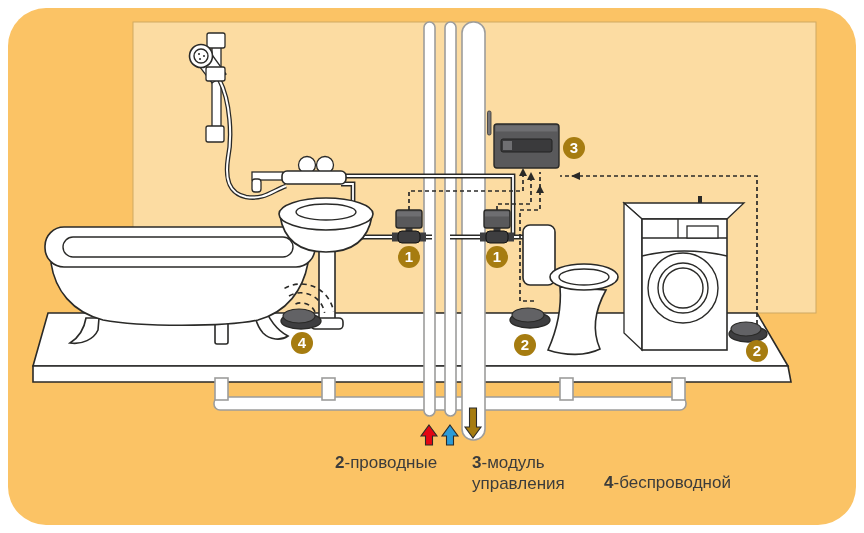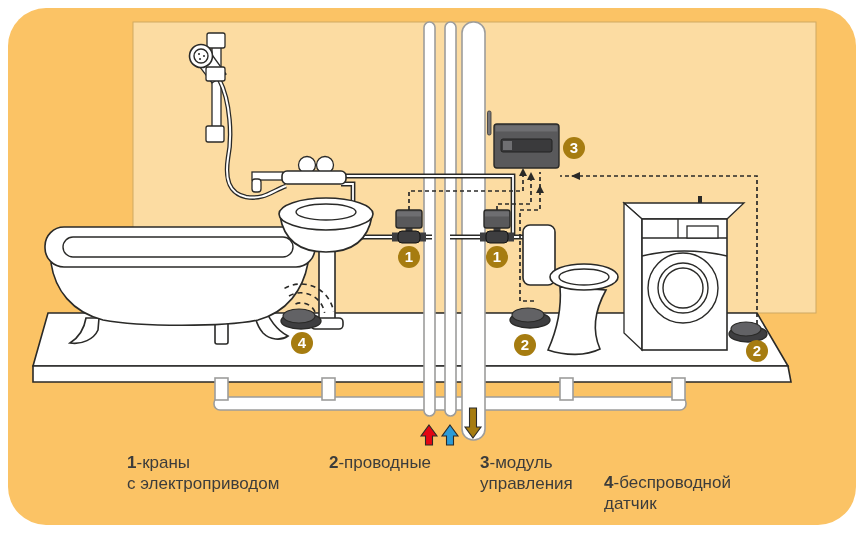--- a/index.html
+++ b/index.html
@@ -28,22 +28,22 @@
   .badge{fill:var(--gold);}
   .badge-num{font:700 15px "Liberation Sans",sans-serif;fill:#fff;text-anchor:middle;}
   .arcwave{fill:none;stroke:var(--outline);stroke-width:1.6;stroke-dasharray:5 4;}
   .red-a{fill:var(--red);stroke:var(--outline);stroke-width:1.1;}
   .blue-a{fill:var(--blue);stroke:var(--outline);stroke-width:1.1;}
   .gold-a{fill:var(--gold);stroke:var(--outline);stroke-width:1.1;}
   
   .legend-item{position:absolute;top:452px;color:var(--text);font-size:17px;line-height:21px;}
   .legend-item .l2{display:block;}
   .legend-item b{font-weight:700;}
-  #li1{left:127px;width:185px;} #li2{left:310px;width:140px;text-align:center;}
-  #li3{left:472px;width:130px;margin-left:8px;} #li4{left:604px;width:160px;margin-top:20px;}
+  #li1{left:127px;width:185px;} #li2{left:335px;width:140px;}
+  #li3{left:472px;width:130px;} #li4{left:604px;width:160px;margin-top:20px;}
 </style>
 </head>
 <body>
 
 <div class="stage">
 <svg width="864" height="533" viewBox="0 0 864 533">
 
   <rect class="bg" x="8" y="8" width="848" height="517" rx="38"></rect>
   <rect class="wallp" x="133" y="22" width="683" height="291"></rect>
 
@@ -203,28 +203,23 @@
     <text class="badge-num" x="525" y="350">2</text>
     <circle class="badge" cx="757" cy="351" r="11"></circle>
     <text class="badge-num" x="757" y="356">2</text>
     <circle class="badge" cx="574" cy="148" r="11"></circle>
     <text class="badge-num" x="574" y="153">3</text>
     <circle class="badge" cx="302" cy="343" r="11"></circle>
     <text class="badge-num" x="302" y="348">4</text>
   </g>
 </svg>
 
-  <div class="legend-item" id="li1">
-    <b>1</b><span>-краны</span>
-    <span class="l2">с электроприводом</span>
-  </div>
   <div class="legend-item" id="li2">
     <b>2</b><span>-проводные</span>
   </div>
   <div class="legend-item" id="li3">
     <b>3</b><span>-модуль</span>
     <span class="l2">управления</span>
   </div>
   <div class="legend-item" id="li4">
     <b>4</b><span>-беспроводной</span>
-    <span class="l2">датчик</span>
   </div>
 </div>
 
 </body></html>

